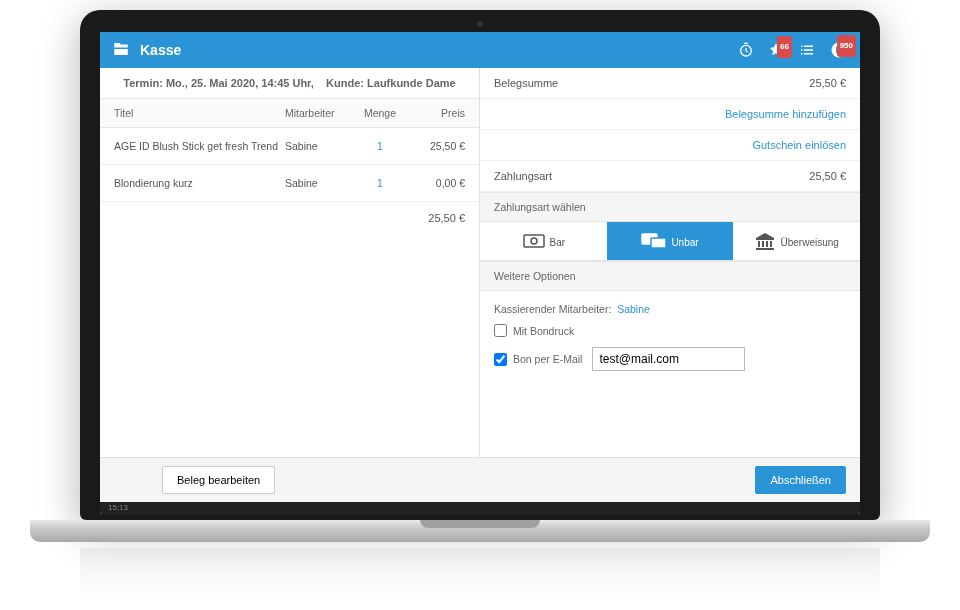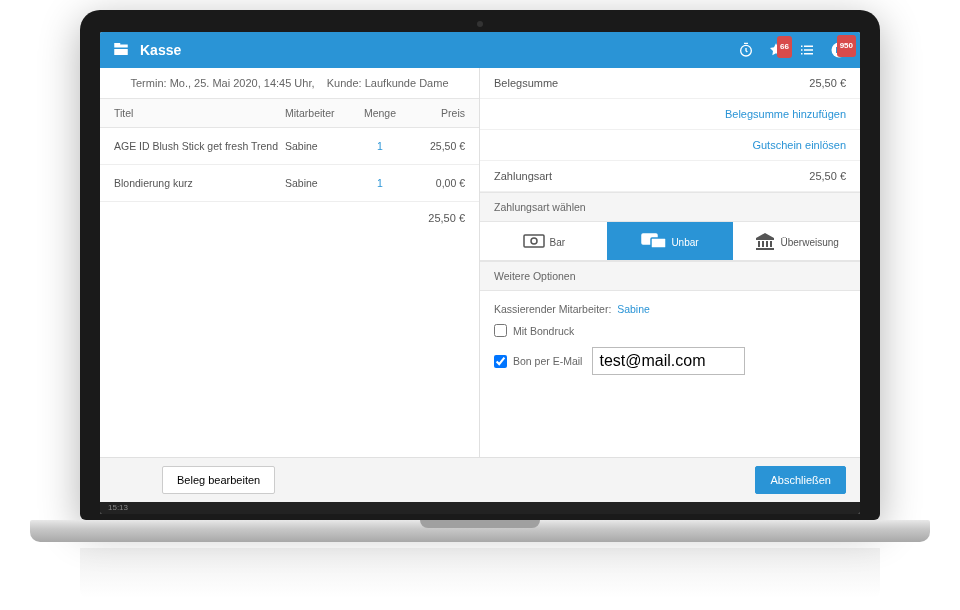--- a/index.html
+++ b/index.html
@@ -114,20 +114,21 @@
       background: white;
       display: flex;
       flex-direction: column;
     }
     .panel-header {
       padding: 9px 0;
       border-bottom: 1px solid #e5e5e5;
       font-size: 11px;
       text-align: center;
       color: #666;
+      font-weight: bold;
     }
     .table-head {
       display: flex;
       padding: 8px 14px;
       border-bottom: 1px solid #e5e5e5;
       background: #fafafa;
       color: #666;
       font-size: 10.5px;
     }
     .col-title { flex: 1; }
@@ -202,21 +203,21 @@
     .options-body {
       padding: 8px 14px;
       font-size: 10.5px;
       color: #666;
     }
     .cashier-row { padding: 4px 0; }
     .check-row { padding: 5px 0; display: flex; align-items: center; gap: 6px; }
     .email-input {
       border: 1px solid #bbb;
       padding: 4px 6px;
-      font-size: 16px;
+      font-size: 12px;
       width: 153px;
       margin-left: 4px;
     }
     .footer {
       display: flex;
       justify-content: space-between;
       padding: 8px 14px;
       background: #f4f4f4;
       border-top: 1px solid #e0e0e0;
     }

